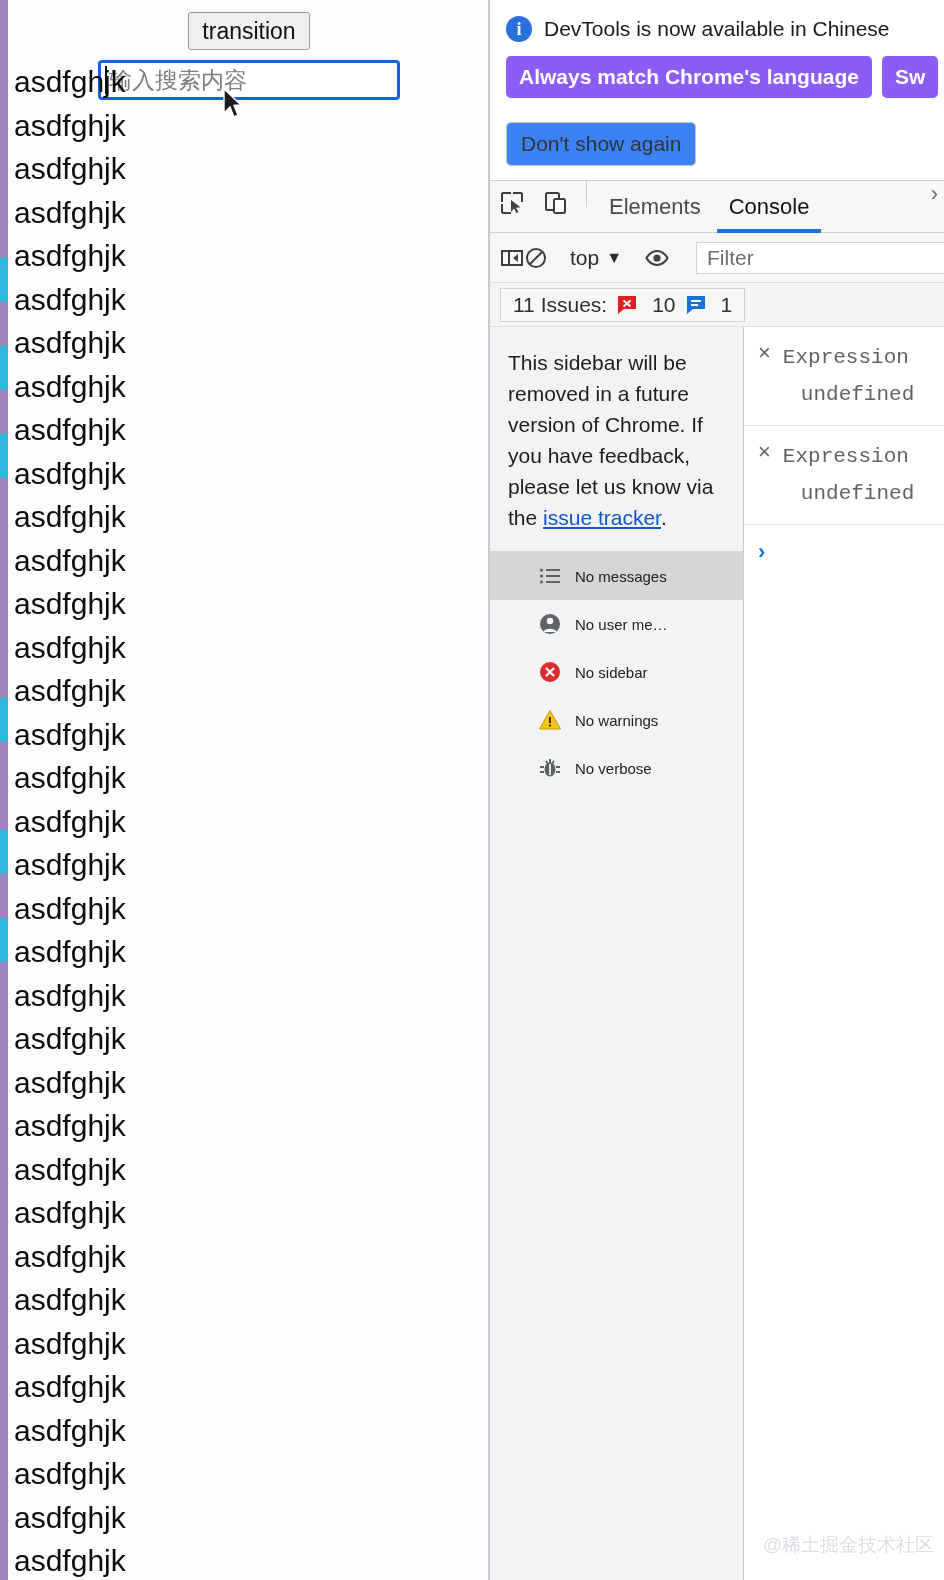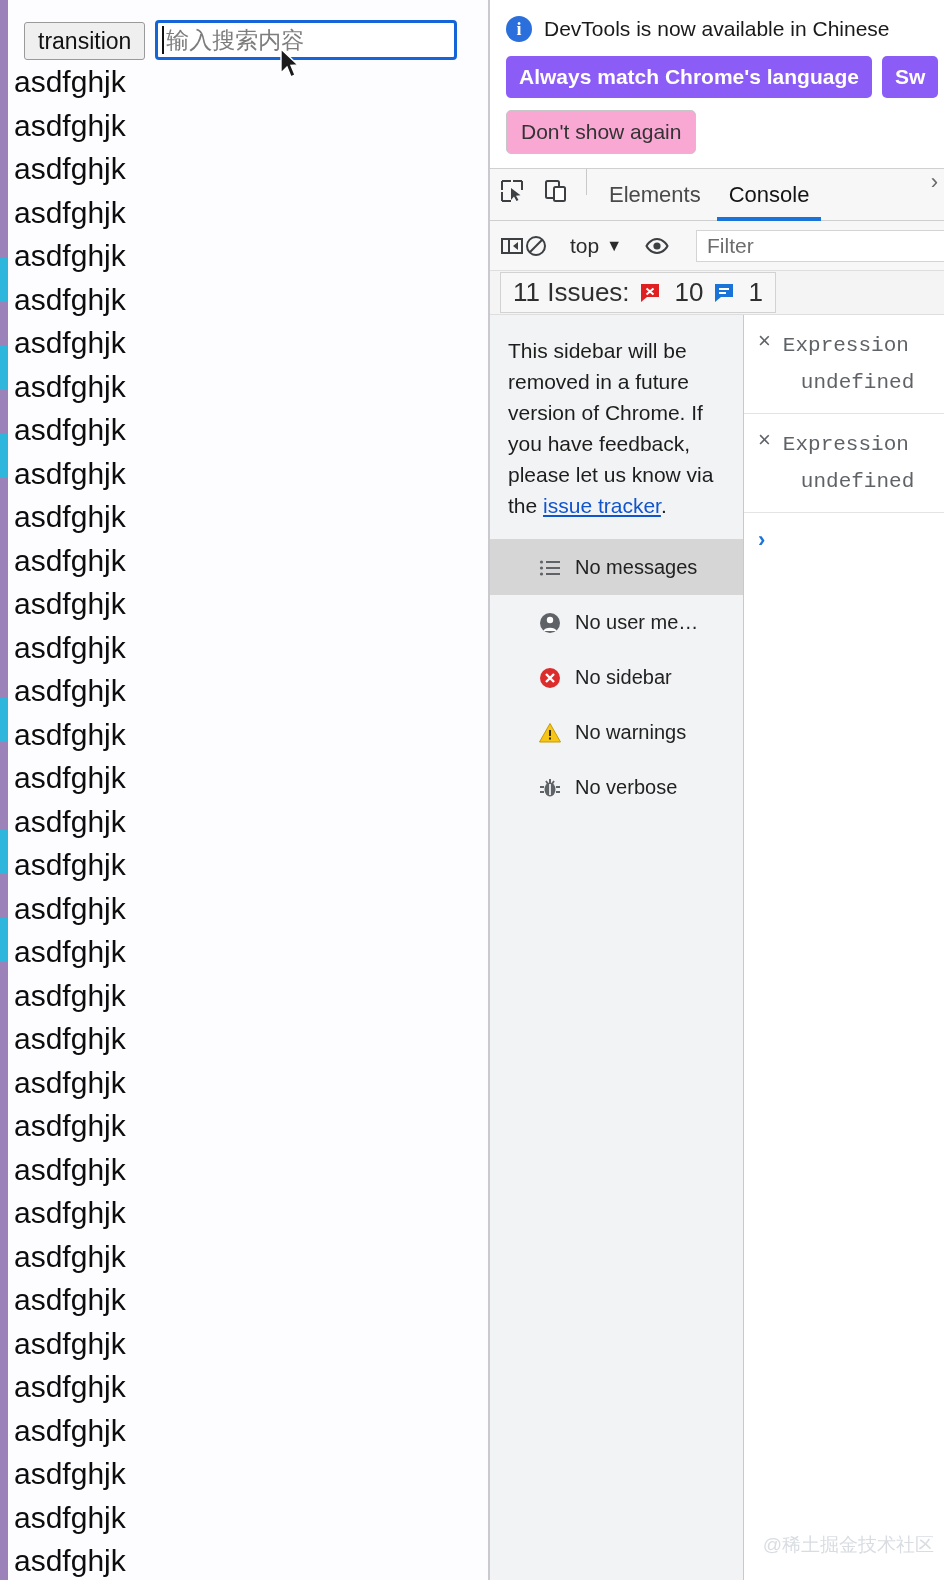--- a/index.html
+++ b/index.html
@@ -26,22 +26,22 @@
   #left-strip {
     position: absolute; left: 0; top: 0;
     width: 8px; height: 1580px;
     z-index: 5;
   }
   #left-strip .seg { width: 8px; }
 
   #page-top {
     position: relative;
     height: 60px;
-    padding: 12px 0 0 24px;
-    display: flex; align-items: flex-end; gap: 10px;
+    padding: 12px 0 0 10px;
+    display: flex; align-items: center; gap: 10px; flex-direction: column;
   }
 
   #transition-btn {
     height: 38px;
     padding: 0 13px;
     font-size: 23px;
     font-family: "Liberation Sans", sans-serif;
     color: #121212;
     background: #efefef;
     border: 1px solid #9a9a9a;
@@ -121,26 +121,27 @@
     background: #8b5cf6;
     color: #ffffff;
     font-size: 21px; font-weight: bold;
     padding: 9px 13px;
     border: none; border-radius: 5px;
     white-space: nowrap;
     font-family: "Liberation Sans", sans-serif;
   }
   #banner-secondary-row { margin-top: 12px; }
   .banner-btn-secondary {
-    background: #f9a8d4;
+    background: #3b82f6;
     color: #333333;
     font-size: 21px;
     padding: 9px 14px;
     border: 1px solid #c6c6c6; border-radius: 5px;
     font-family: "Liberation Sans", sans-serif;
+    margin-top: 12px;
   }
 
   
   #tabbar {
     position: relative;
     height: 52px;
     display: flex; align-items: flex-start;
     border-bottom: 1px solid #cfcfcf;
     background: #f7f7f7;
     flex: 0 0 auto;
@@ -202,21 +203,21 @@
     padding-left: 10px;
     background: #f4f4f4;
     border-bottom: 1px solid #dedede;
     flex: 0 0 auto;
   }
   #issues-chip {
     display: flex; align-items: center; gap: 9px;
     border: 1px solid #d2d2d2;
     background: #f7f7f7;
     padding: 4px 12px;
-    font-size: 26px; color: #2f2f2f;
+    font-size: 21px; color: #2f2f2f;
   }
   .issue-badge { display: flex; align-items: center; gap: 14px; }
 
   
   #console-body { display: flex; flex: 1 1 auto; min-height: 0; }
 
   #console-sidebar {
     width: 254px;
     background: #f1f3f4;
     border-right: 1px solid #c9c9c9;
@@ -225,24 +226,24 @@
   }
   #sidebar-notice {
     padding: 20px 14px 18px 18px;
     font-size: 21px; line-height: 31px;
     color: #1d1d1d;
     border-bottom: 1px solid #d7d7d7;
   }
   #sidebar-notice a { color: #1155cc; text-decoration: underline; }
 
   .sb-item {
-    height: 55px;
+    height: 48px;
     display: flex; align-items: center; gap: 13px;
     padding-left: 48px;
-    font-size: 20px; color: #222222;
+    font-size: 15px; color: #222222;
     white-space: nowrap;
   }
   .sb-item.selected { background: #d6d6d6; }
   .sb-ico { width: 24px; height: 24px; flex: 0 0 auto; display: block; }
 
   
   #console-messages {
     flex: 1 1 auto;
     background: #ffffff;
     display: flex; flex-direction: column;

